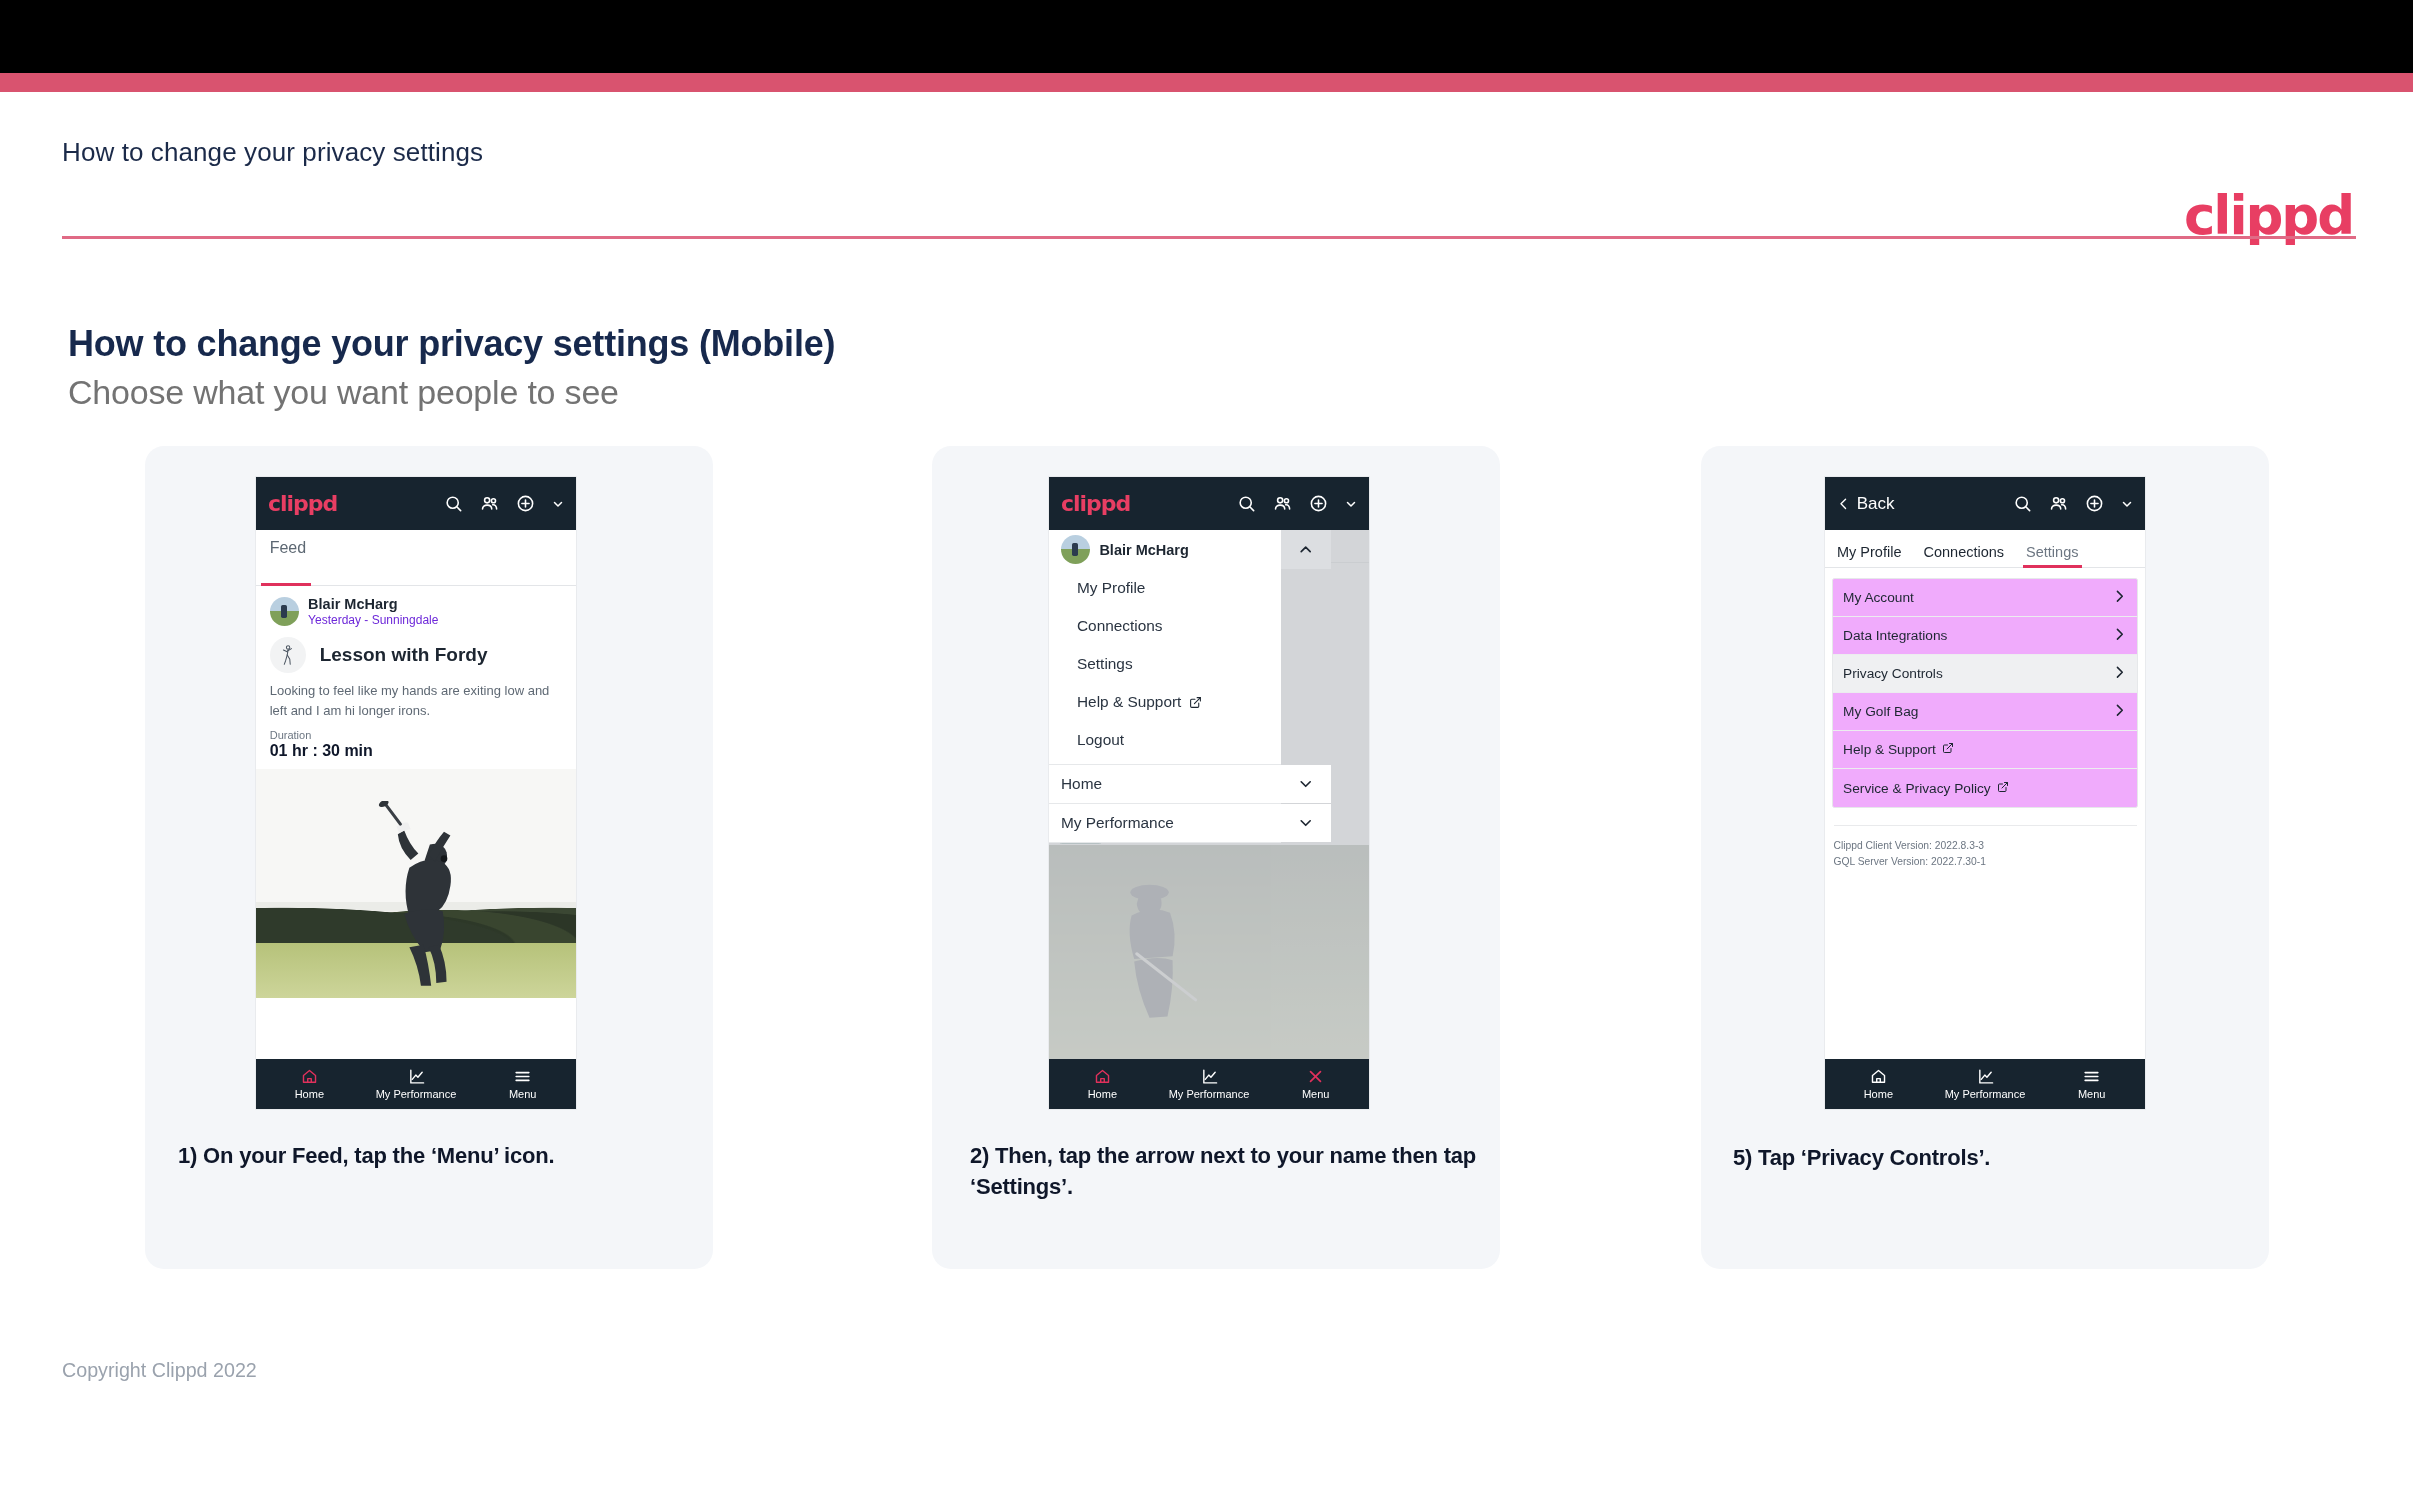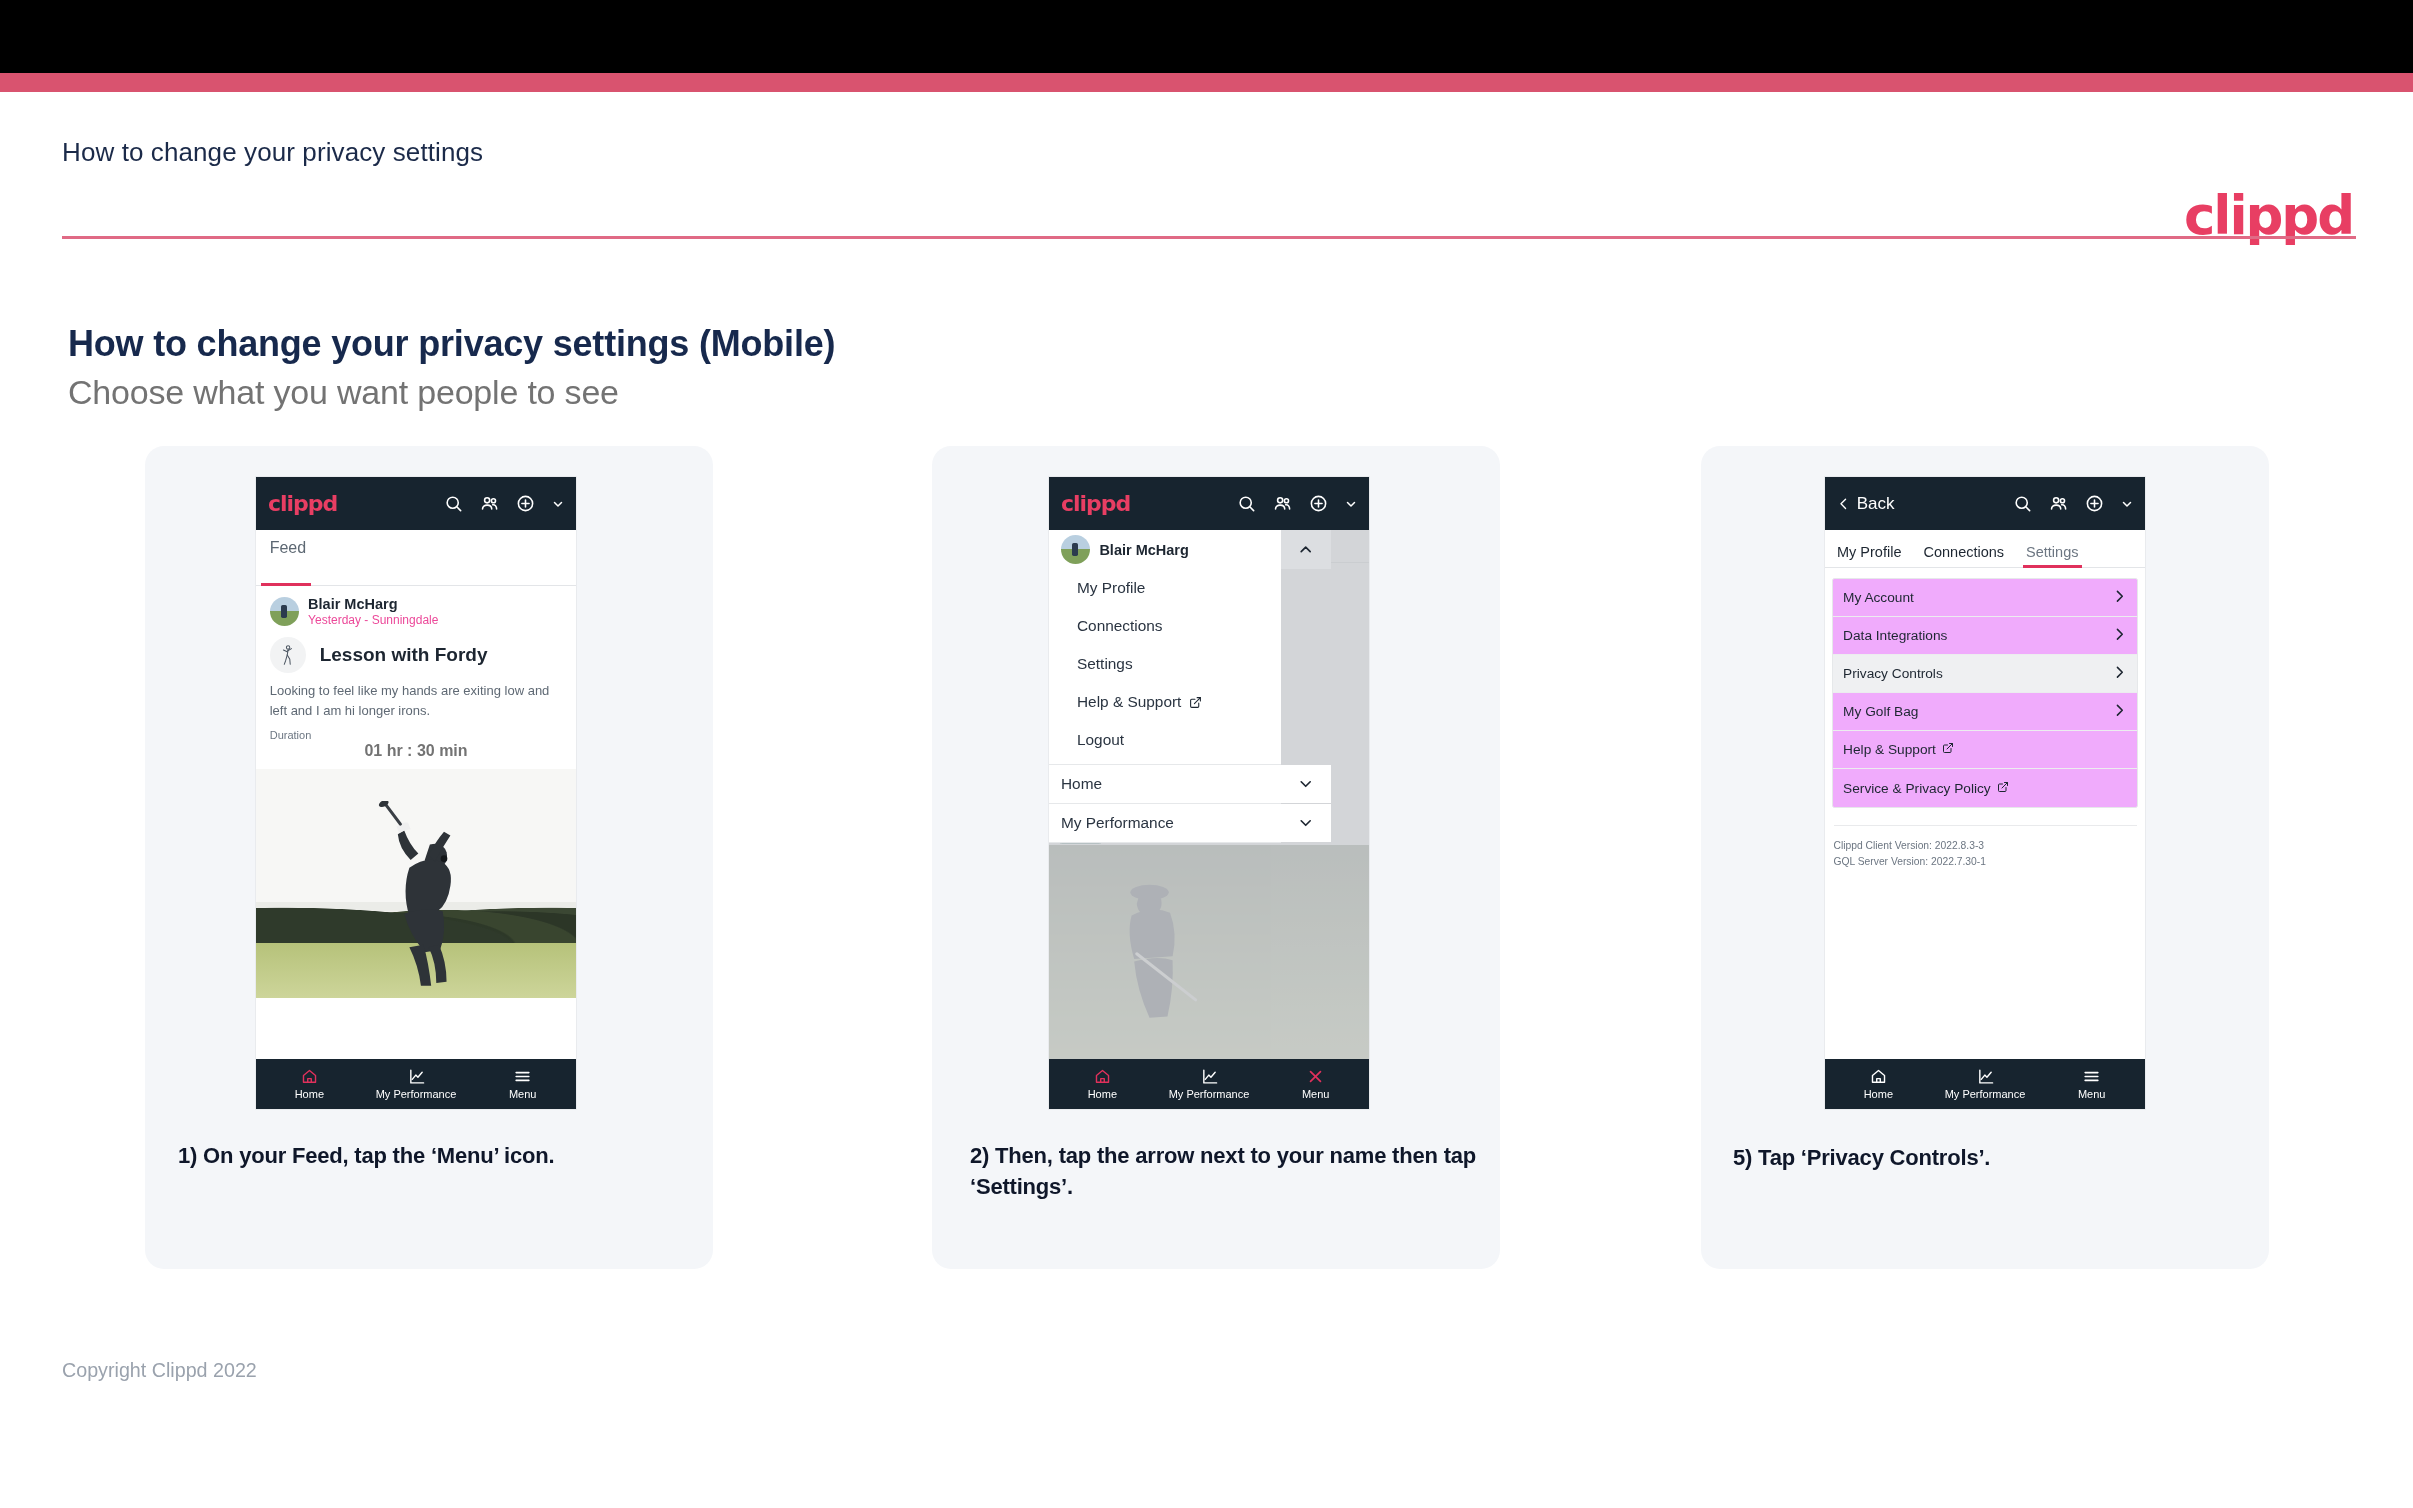--- a/index.html
+++ b/index.html
@@ -88,31 +88,31 @@
   .avatar {
     width:29px; height:29px; border-radius:50%; overflow:hidden; flex:none;
     background:linear-gradient(#b9cfe0 0 48%, #7fa05a 48% 100%);
     position:relative;
   }
   .avatar::after {
     content:""; position:absolute; left:11px; top:7.7px; width:6px; height:13px;
     background:#2b3b4e; border-radius:1.7px;
   }
   .post-name { font-size:14.5px; font-weight:700; color:#1d2631; }
-  .post-meta { font-size:12px; color:#ec4899; margin-top:0.9px; }
+  .post-meta { font-size:12px; color:#6d28d9; margin-top:0.9px; }
 
   .post-title-row { display:flex; align-items:center; gap:14px; margin-top:9.4px; }
   .swing-badge {
     width:36px; height:36px; border-radius:50%; background:#f2f3f4; flex:none;
     display:flex; align-items:center; justify-content:center;
   }
   .post-title { font-size:19px; font-weight:700; color:#1d2631; }
   .post-body { font-size:13px; line-height:1.5; color:#5f6974; margin-top:8.5px; }
   .post-dur-label { font-size:11px; color:#6c7682; margin-top:9.4px; }
-  .post-dur-value { font-size:16px; font-weight:700; color:#737373; margin-top:0.9px;text-align:center; }
+  .post-dur-value { font-size:16px; font-weight:700; color:#0f172a; margin-top:0.9px; }
 
   
   .photo { position:relative; height:229px; margin-top:8.5px; overflow:hidden; background:#f3f3f1; }
   .photo-sky { position:absolute; inset:0; background:linear-gradient(#f7f7f5 0 58%, #ebece8 58% 62%, #f1f0ec 62% 100%); }
   .photo-trees {
     position:absolute; left:0; right:0; top:56%; height:22%;
     background:
       radial-gradient(ellipse at 8% 100%, #2f3a2b 0 55%, transparent 56%),
       radial-gradient(ellipse at 22% 100%, #3a4634 0 50%, transparent 51%),
       radial-gradient(ellipse at 40% 100%, #2d3828 0 48%, transparent 49%),

